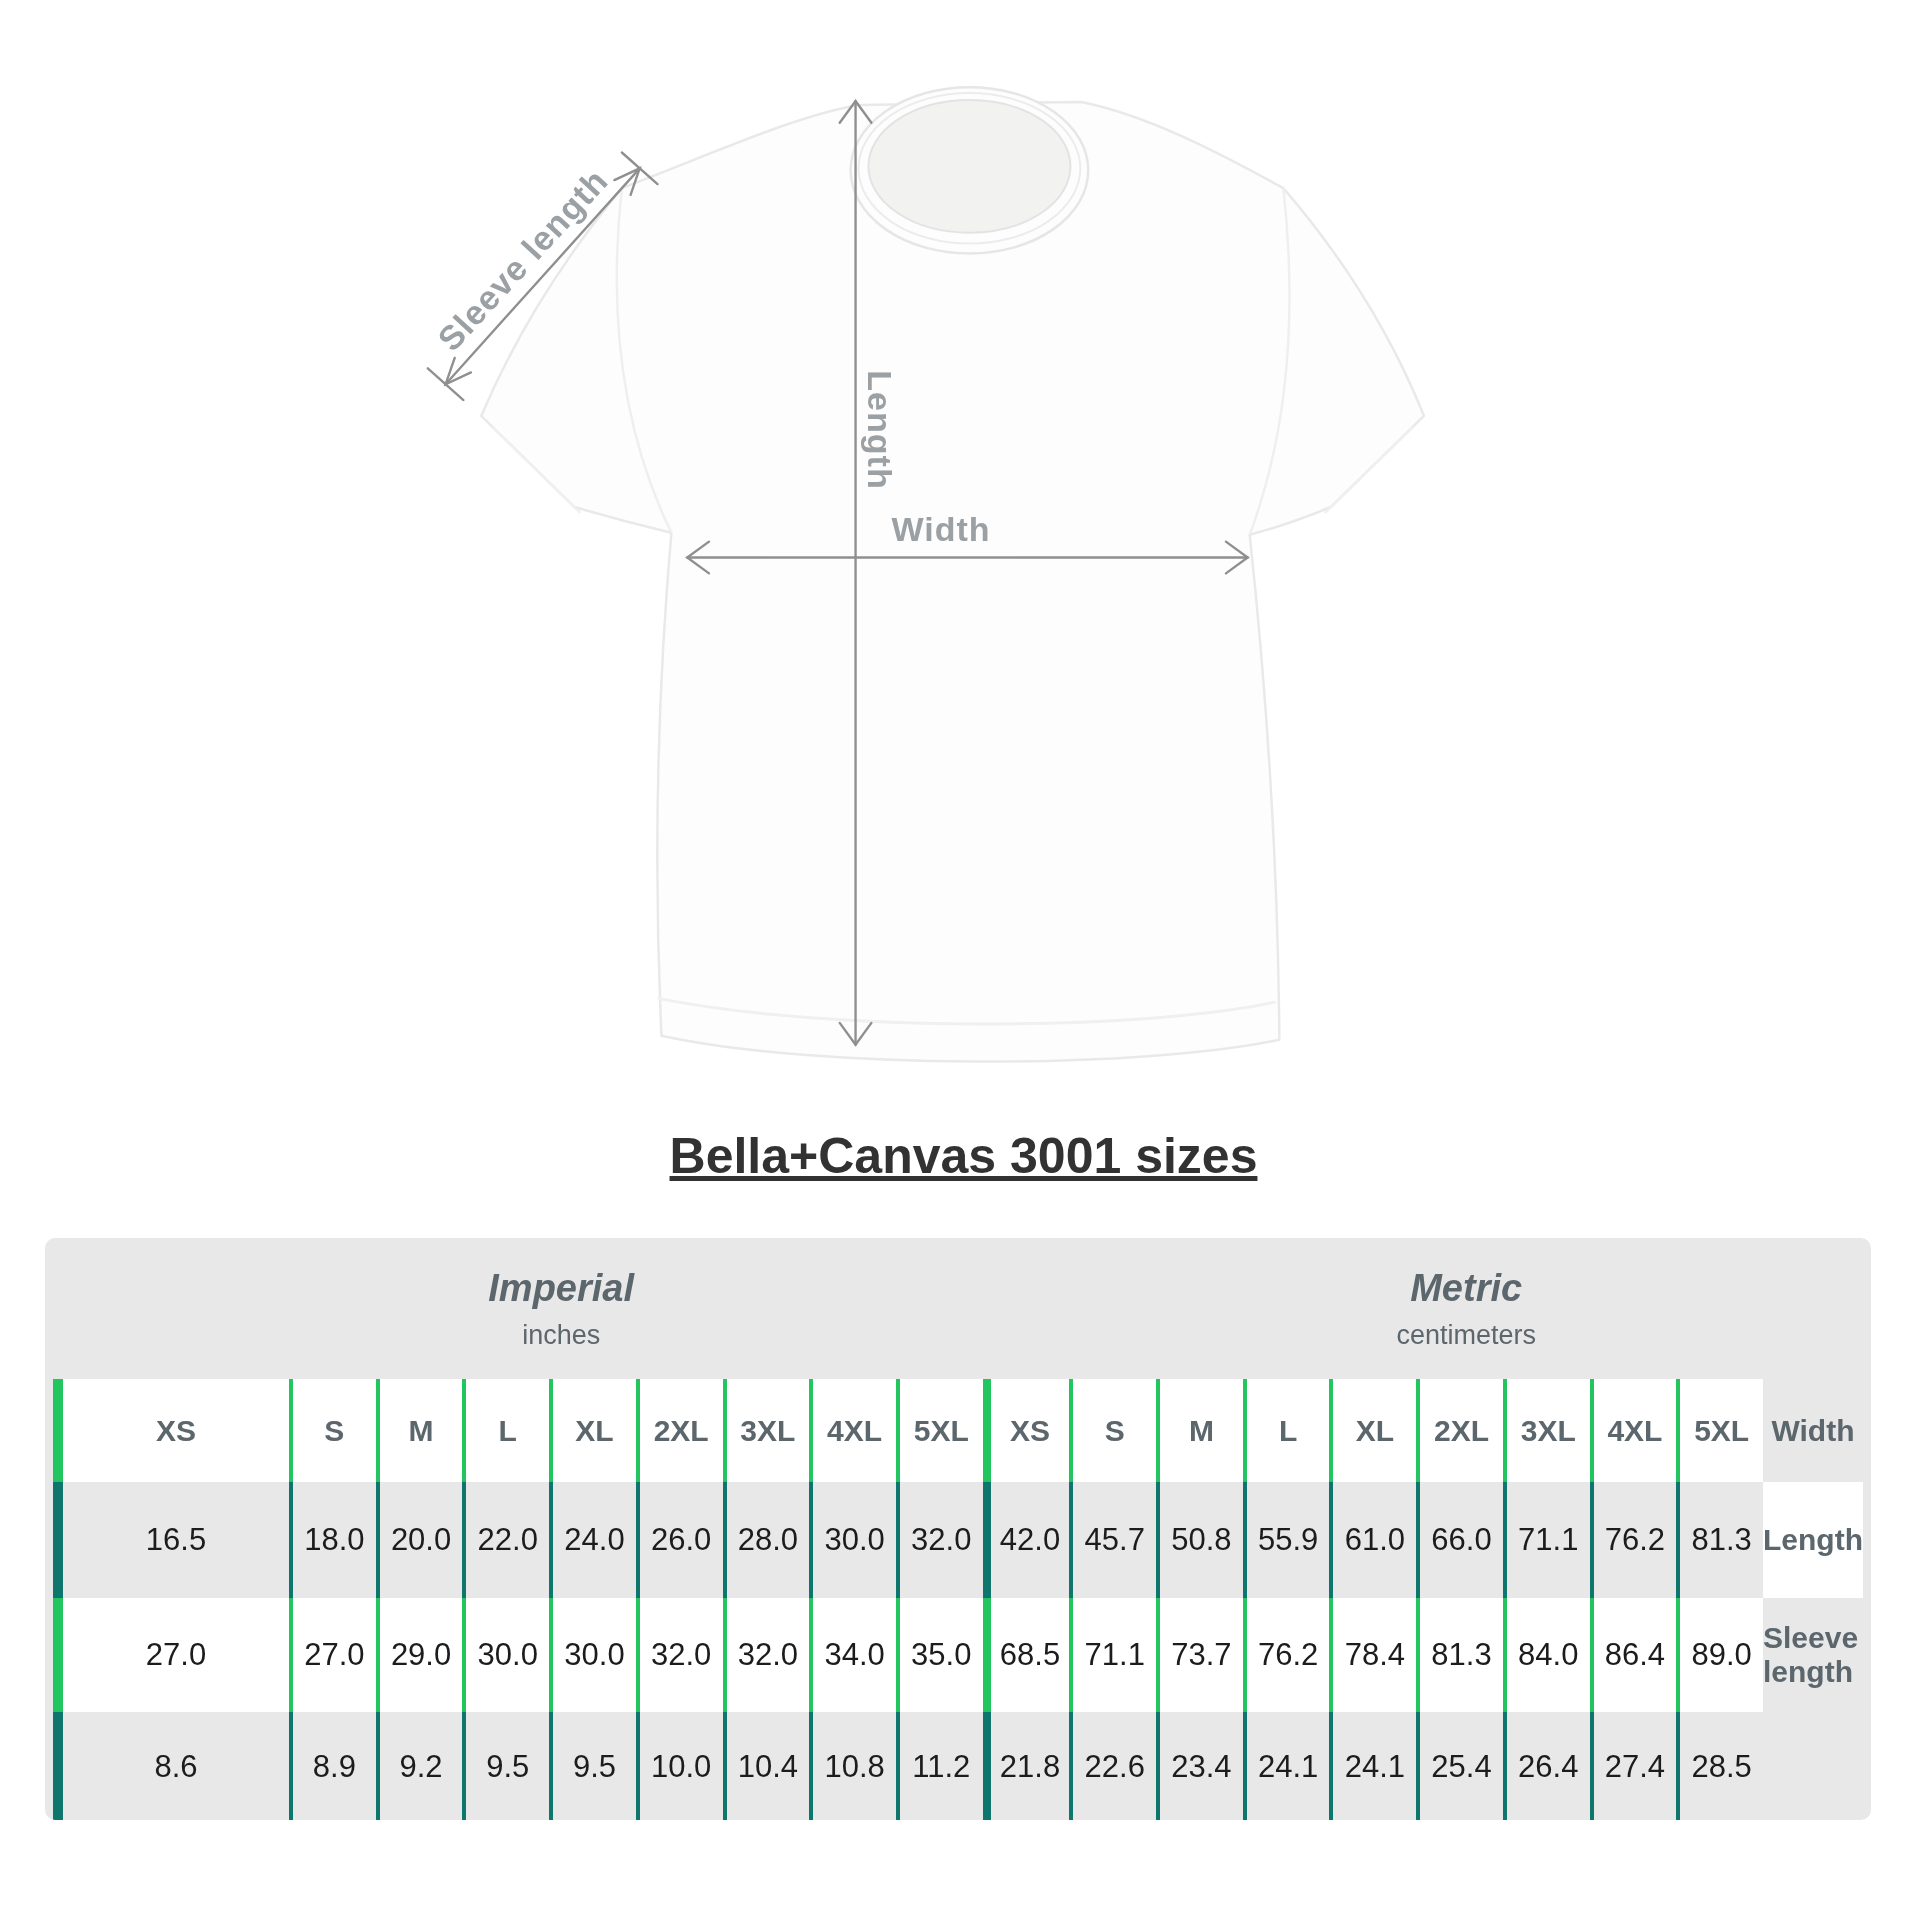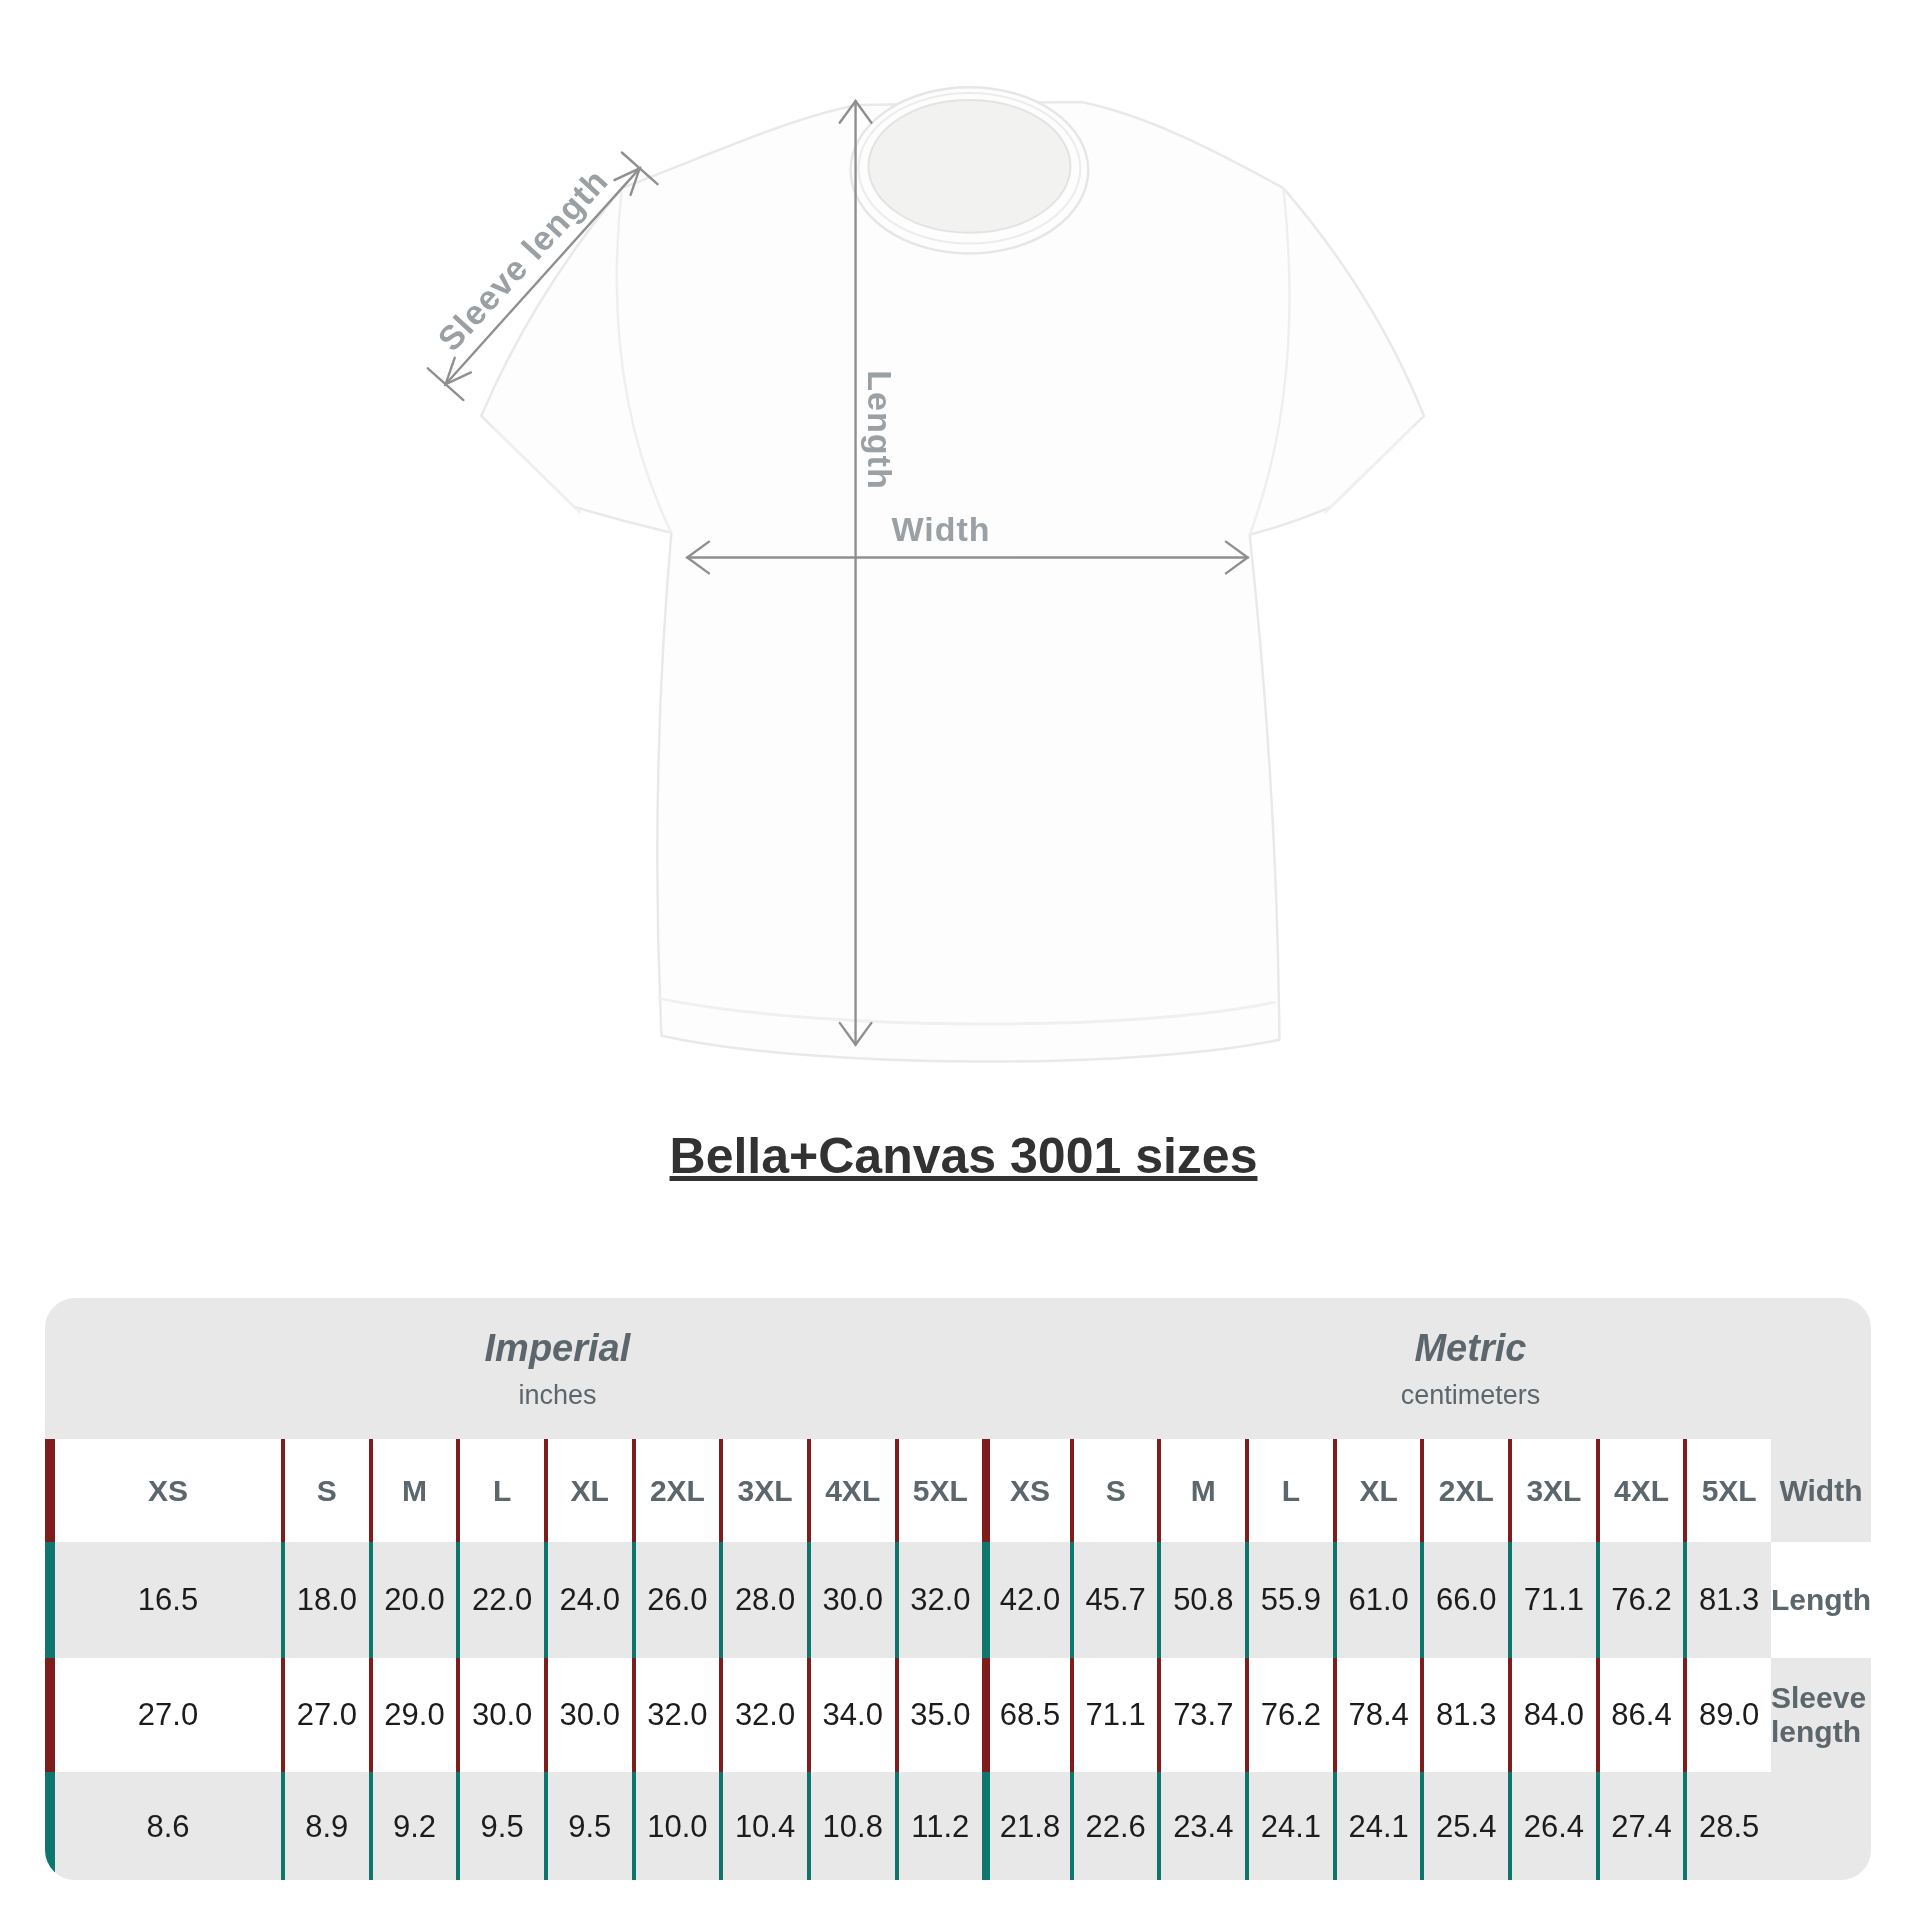--- a/index.html
+++ b/index.html
@@ -54,26 +54,26 @@
     position: absolute;
     left: 0; top: 1200px;
     width: 100%;
     text-align: center;
     font-size: 27px;
     font-style: italic;
     color: #4d4d4d;
   }
   .size-table {
     position: absolute;
-    left: 45px; top: 1298px;
+    left: 45px; top: 1238px;
     width: 1826px; height: 582px;
     background: #e9e8e8;
-    border-radius: 30px;
+    border-radius: 10px;
     box-sizing: border-box;
-    padding: 0 0;
+    padding: 0 8px;
     overflow: hidden;
     display: grid;
     grid-template-columns: 236px repeat(18, 1fr);
     grid-template-rows: 141px 103px 116px 114px 109px;
   }
   .band {
     grid-row: 1;
     display: flex;
     flex-direction: column;
     align-items: center;
@@ -92,21 +92,21 @@
     margin-top: 10px;
   }
   .c {
     display: flex;
     align-items: center;
     justify-content: center;
     box-sizing: border-box;
     font-size: 31px;
     color: #1c1c1c;
   }
-  .w { background: #ffffff; border-left: 4px solid #7f1d1d; }
+  .w { background: #ffffff; border-left: 4px solid #22c55e; }
   .g { background: transparent; border-left: 4px solid #0f766e; }
   .hdr, .lbl {
     font-size: 30px;
     font-weight: bold;
     color: #5c666d;
   }
   .lbl, .first { border-left: none; }
   .sepL { border-left-width: 10px; }
   .sepM { border-left-width: 8px; }
 </style>

